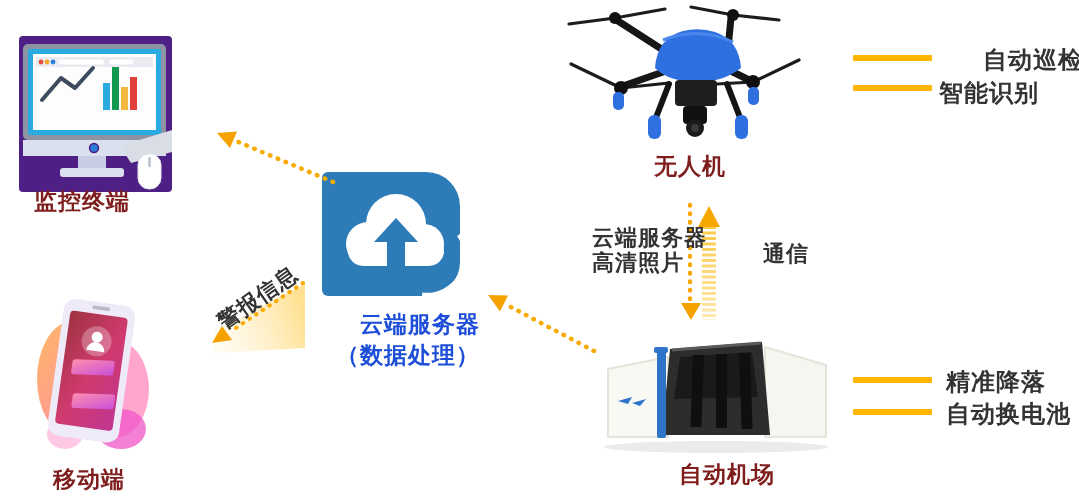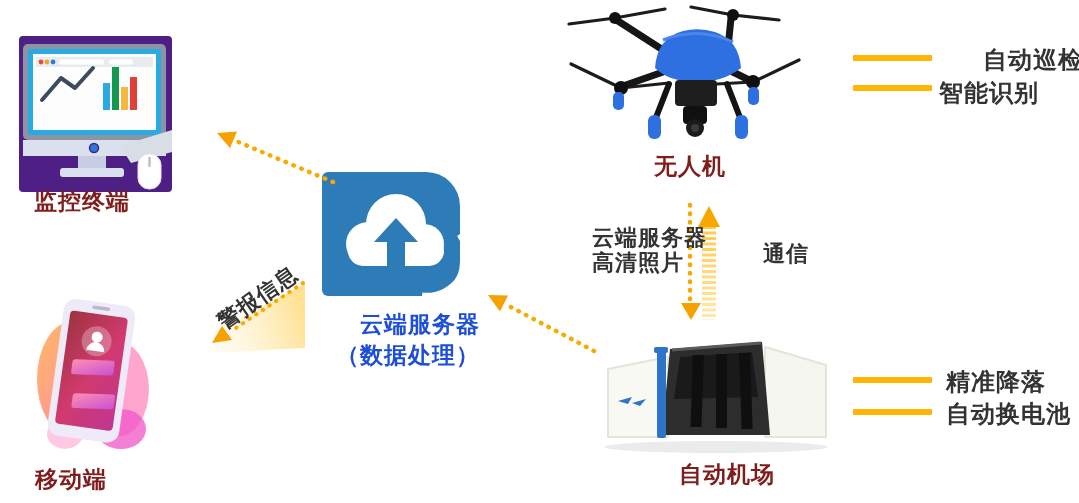--- a/index.html
+++ b/index.html
@@ -95,21 +95,21 @@
       <rect x="48" y="12" width="18" height="3.5" rx="1.7" fill="#bcb8c9"></rect>
       <g>
         <circle cx="57" cy="47" r="15" fill="#ffffff" opacity="0.28"></circle>
         <circle cx="57" cy="43" r="5.5" fill="#ffffff"></circle>
         <path d="M48,57 A9,9 0 0 1 66,57 Z" fill="#ffffff"></path>
       </g>
       <rect x="36" y="72" width="42" height="15" rx="3" fill="url(#barG)" transform="skewY(-6)"></rect>
       <rect x="41" y="106" width="42" height="15" rx="3" fill="url(#barG)" transform="skewY(-6)"></rect>
     </g>
   </svg>
-  <div class="node-label" style="left:35px;top:467px;">移动端</div>
+  <div class="node-label" style="left:53px;top:467px;">移动端</div>
 
   <svg class="abs" style="left:322px;top:172px;" width="142" height="128" viewBox="0 0 142 128">
     <path d="M6,0 L104,0 A34,34 0 0 1 138,34 L138,90 A34,34 0 0 1 104,124 L6,124 A6,6 0 0 1 0,118 L0,6 A6,6 0 0 1 6,0 Z" fill="#2d7cb8"></path>
     <path d="M138,62 A40,40 0 0 1 100,124" fill="none" stroke="#ffffff" stroke-width="7"></path>
     <g>
       <circle cx="46" cy="72" r="22" fill="#ffffff"></circle>
       <circle cx="74" cy="52" r="30" fill="#ffffff"></circle>
       <circle cx="102" cy="72" r="20" fill="#ffffff"></circle>
       <rect x="26" y="64" width="96" height="30" rx="15" fill="#ffffff"></rect>
       <polygon points="74,46 96,70 83,70 83,94 65,94 65,70 52,70" fill="#2d7cb8"></polygon>

